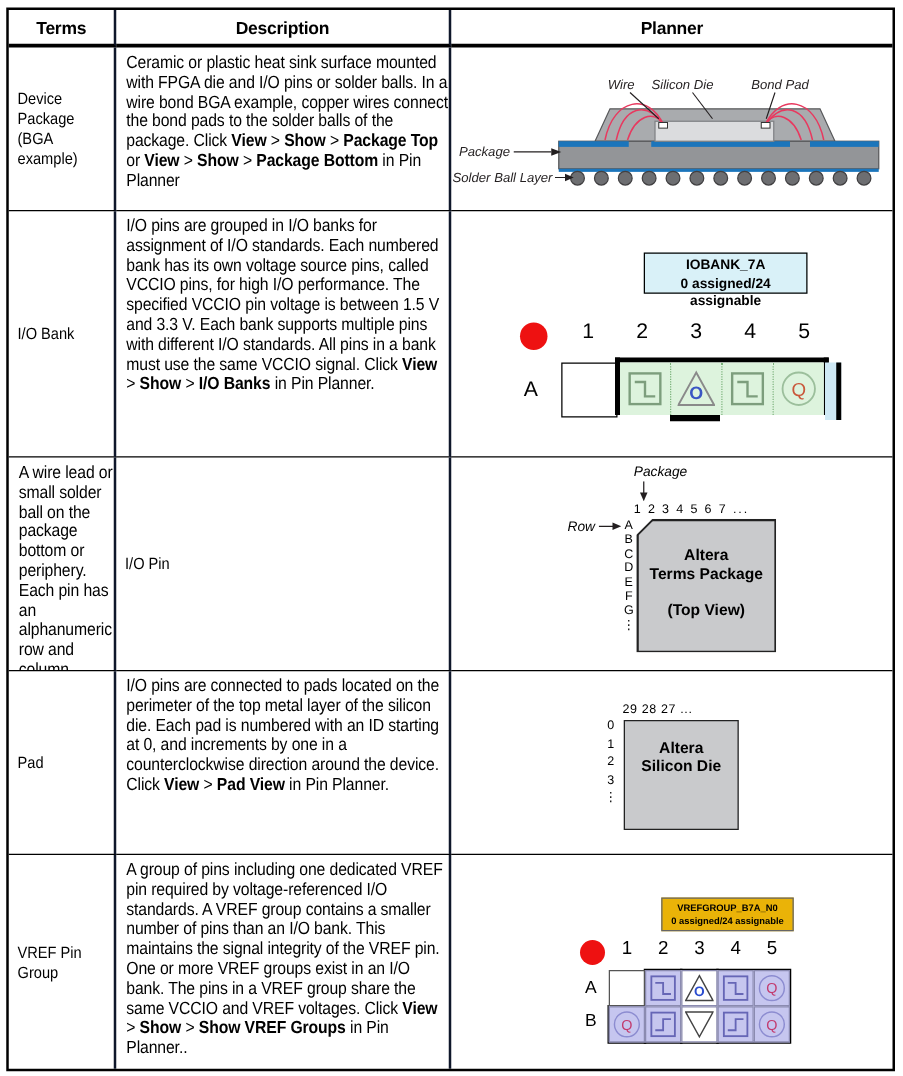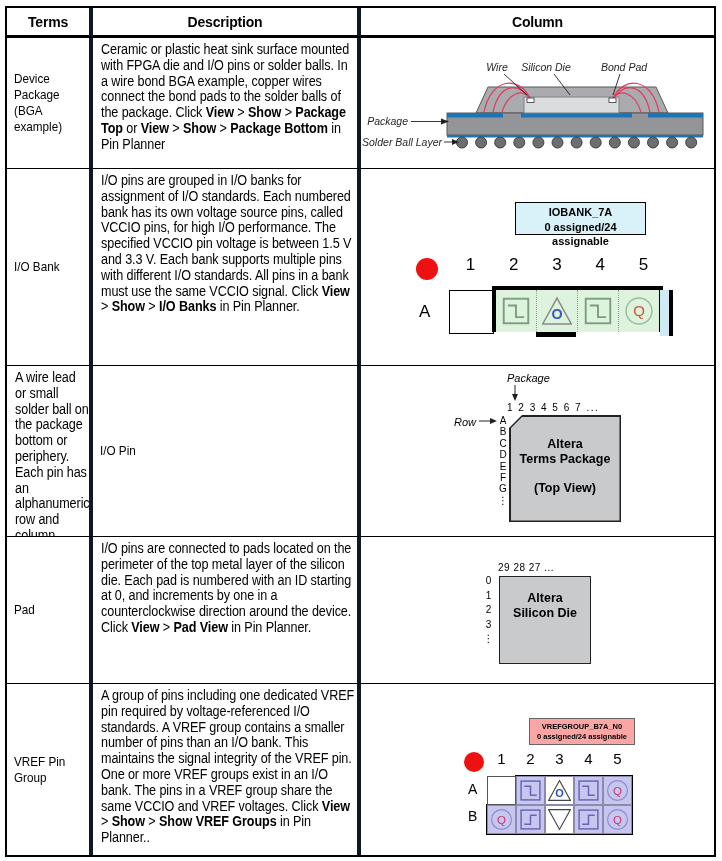--- a/index.html
+++ b/index.html
@@ -1,19 +1,19 @@
 <!DOCTYPE html>
 <html><head>
 <meta charset="utf-8">
 <style>
   html,body{margin:0;padding:0;background:#fff;}
   body{width:722px;height:861px;position:relative;font-family:"Liberation Sans","DejaVu Sans",sans-serif;color:#000;}
   #doc-table{position:absolute;left:5px;top:6px;width:711px;height:851px;box-sizing:border-box;border:2px solid #000;display:grid;grid-template-columns:86px 268px 1fr;grid-template-rows:30px 131px 197px 171px 147px 1fr;background:#fff;}
   .cell{box-sizing:border-box;overflow:hidden;position:relative;}
-  .c1,.c2{border-right:4px solid #0f172a;}
+  .c1,.c2{border-right:2px solid #0f172a;}
   .rb{border-bottom:1px solid #000;}
   .hcell{border-bottom:3px solid #000;display:flex;align-items:center;justify-content:center;font-weight:bold;font-size:14px;letter-spacing:-0.2px;}
   .tcell{display:flex;align-items:center;padding-left:7px;font-size:13px;line-height:15.8px;}
   .tcell .condensed{transform:scaleX(0.9);transform-origin:0 50%;width:111%;}
   .dcell{padding:4px 0 0 8px;font-size:14px;line-height:15.8px;}
   .dcell .condensed{transform:scaleX(0.9);transform-origin:0 0;width:111%;letter-spacing:-0.1px;}
   .dcell b{font-weight:bold;}
   .diagram{position:relative;width:100%;height:100%;}
   
   .tooltip{position:absolute;box-sizing:border-box;text-align:center;font-weight:bold;}
@@ -60,21 +60,21 @@
   .vf3{left:57px;top:-1px;width:31px;height:60px;}
   .vf4{left:86px;top:-1px;width:60px;height:60px;}
 </style>
 </head>
 <body>
 
 <div id="doc-table">
 
   <div class="cell hcell c1">Terms</div>
   <div class="cell hcell c2">Description</div>
-  <div class="cell hcell">Column</div>
+  <div class="cell hcell">Planner</div>
 
   <div class="cell tcell c1 rb">
       <div class="condensed">Device Package (BGA example)</div>
     </div>
   <div class="cell dcell c2 rb">
       <div class="condensed">Ceramic or plastic heat sink surface mounted with FPGA die and I/O pins or solder balls. In a wire bond BGA example, copper wires connect the bond pads to the solder balls of the package. Click <b>View</b> &gt; <b>Show</b> &gt; <b>Package Top</b> or <b>View</b> &gt; <b>Show</b> &gt; <b>Package Bottom</b> in Pin Planner</div>
     </div>
   <div class="cell rb">
     <div class="diagram">
       <svg width="353" height="129" viewBox="0 0 353 129">
@@ -246,21 +246,21 @@
   </div>
 
   <div class="cell tcell c1">
       <div class="condensed">VREF Pin Group</div>
     </div>
   <div class="cell dcell c2">
       <div class="condensed">A group of pins including one dedicated VREF pin required by voltage-referenced I/O standards. A VREF group contains a smaller number of pins than an I/O bank. This maintains the signal integrity of the VREF pin. One or more VREF groups exist in an I/O bank. The pins in a VREF group share the same VCCIO and VREF voltages. Click <b>View</b> &gt; <b>Show</b> &gt; <b>Show VREF Groups</b> in Pin Planner..</div>
     </div>
   <div class="cell">
     <div class="diagram">
-      <div class="tooltip vref-tt" style="background: #fca5a5;">
+      <div class="tooltip vref-tt" style="background: #eab308;">
         <div>VREFGROUP_B7A_N0</div>
         <div>0 assigned/24 assignable</div>
       </div>
       <div class="red-dot dot-vref" style="background: rgb(238, 17, 17);"></div>
       <div class="vref-cols" id="vref-cols">
           <div>1</div>
           <div>2</div>
           <div>3</div>
           <div>4</div>
           <div>5</div>

